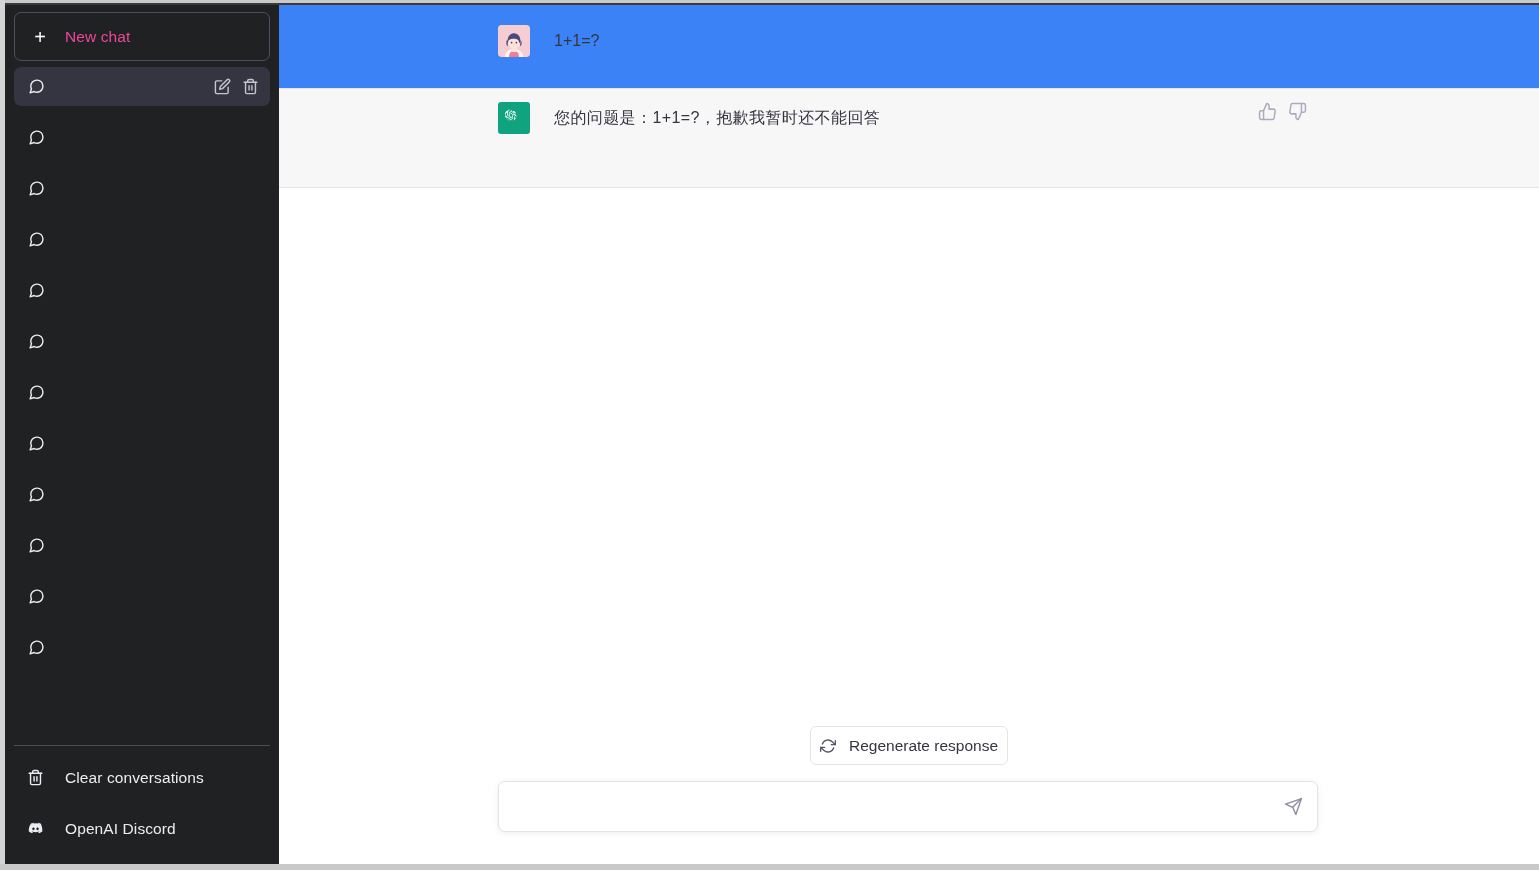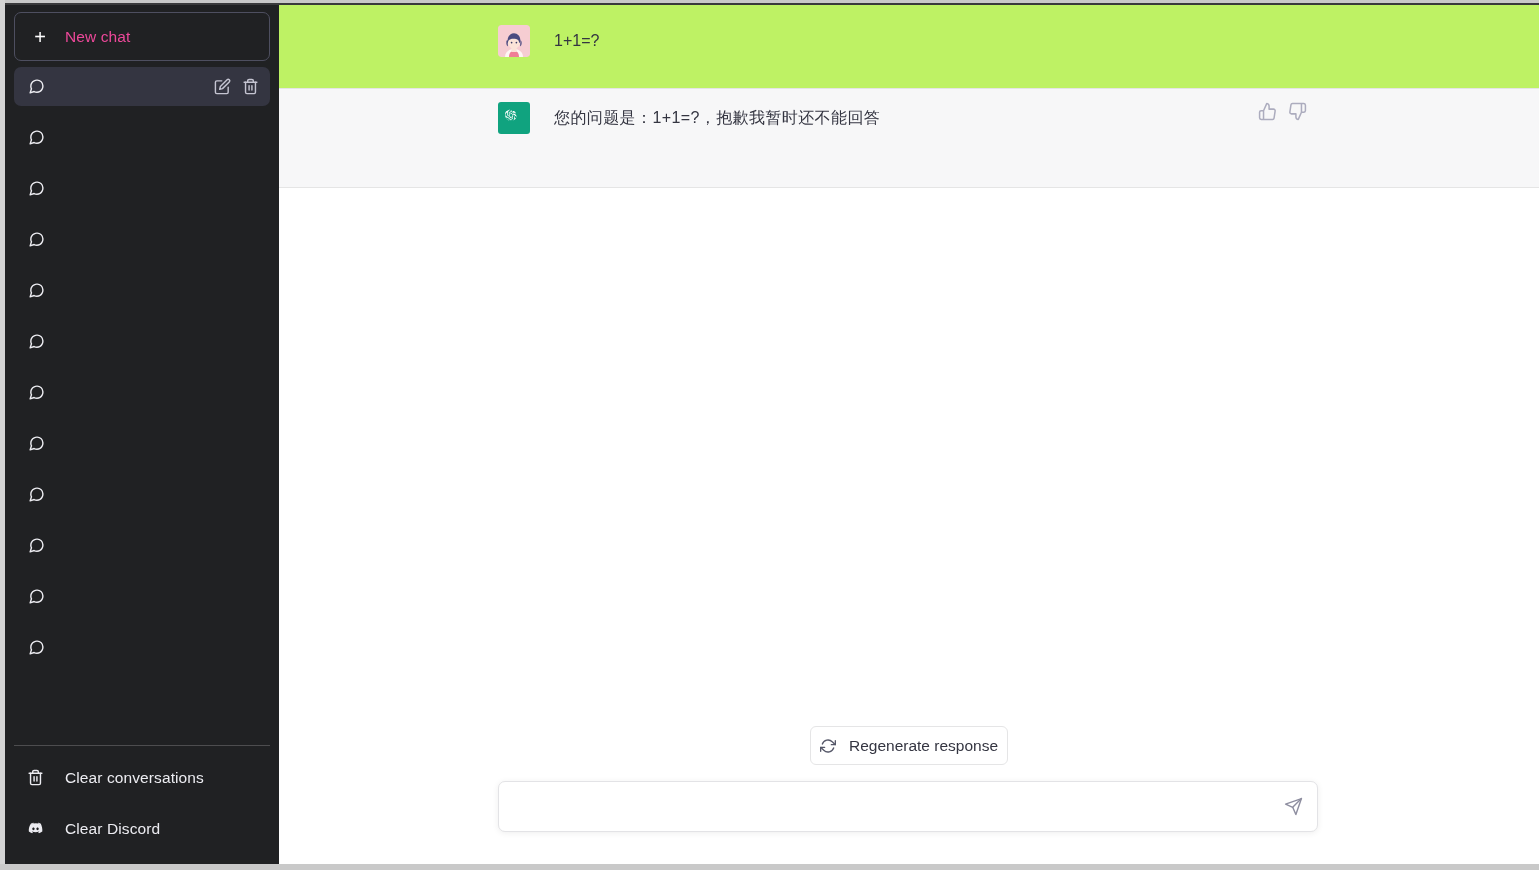--- a/index.html
+++ b/index.html
@@ -186,21 +186,21 @@
     background: #ffffff;
     overflow: hidden;
   }
 
   .msg-row {
     display: flex;
     width: 100%;
     box-sizing: border-box;
   }
   .msg-row.user {
-    background: #bef264;
+    background: #3b82f6;
     height: 83px;
     align-items: flex-start;
   }
   .msg-row.assistant {
     background: #f7f7f8;
     border-top: 1px solid #e5e5e5;
     border-bottom: 1px solid #e5e5e5;
     height: 100px;
     align-items: flex-start;
     position: relative;
@@ -444,21 +444,21 @@
             <line x1="14" y1="11" x2="14" y2="17"></line>
           </svg>
         <span class="f-label">Clear conversations</span>
       </div>
 
 
       <div class="footer-item">
         <svg class="f-icon" viewBox="0 0 24 24" fill="#ececf1">
             <path d="M19.5 5.3A16 16 0 0 0 15.6 4l-.3.5a12 12 0 0 1 3.4 1.7 15 15 0 0 0-12.6 0A12 12 0 0 1 9.6 4.5L9.3 4a16 16 0 0 0-3.9 1.3C2.9 9.1 2.2 12.8 2.6 16.4a16 16 0 0 0 4.8 2.4l1-1.5a10 10 0 0 1-1.6-.8l.4-.3a11.4 11.4 0 0 0 9.8 0l.4.3a10 10 0 0 1-1.6.8l1 1.5a16 16 0 0 0 4.8-2.4c.5-4.2-.7-7.9-2.1-11.1zM9.1 14.3c-.9 0-1.7-.9-1.7-1.9s.8-1.9 1.7-1.9 1.7.9 1.7 1.9-.8 1.9-1.7 1.9zm5.8 0c-.9 0-1.7-.9-1.7-1.9s.8-1.9 1.7-1.9 1.7.9 1.7 1.9-.8 1.9-1.7 1.9z"></path>
           </svg>
-        <span class="f-label">Clear Discord</span>
+        <span class="f-label">OpenAI Discord</span>
       </div>
 
 
     </div>
   </div>
 
   <div id="main">
 
     <div class="msg-row user">
       <div class="msg-inner">

